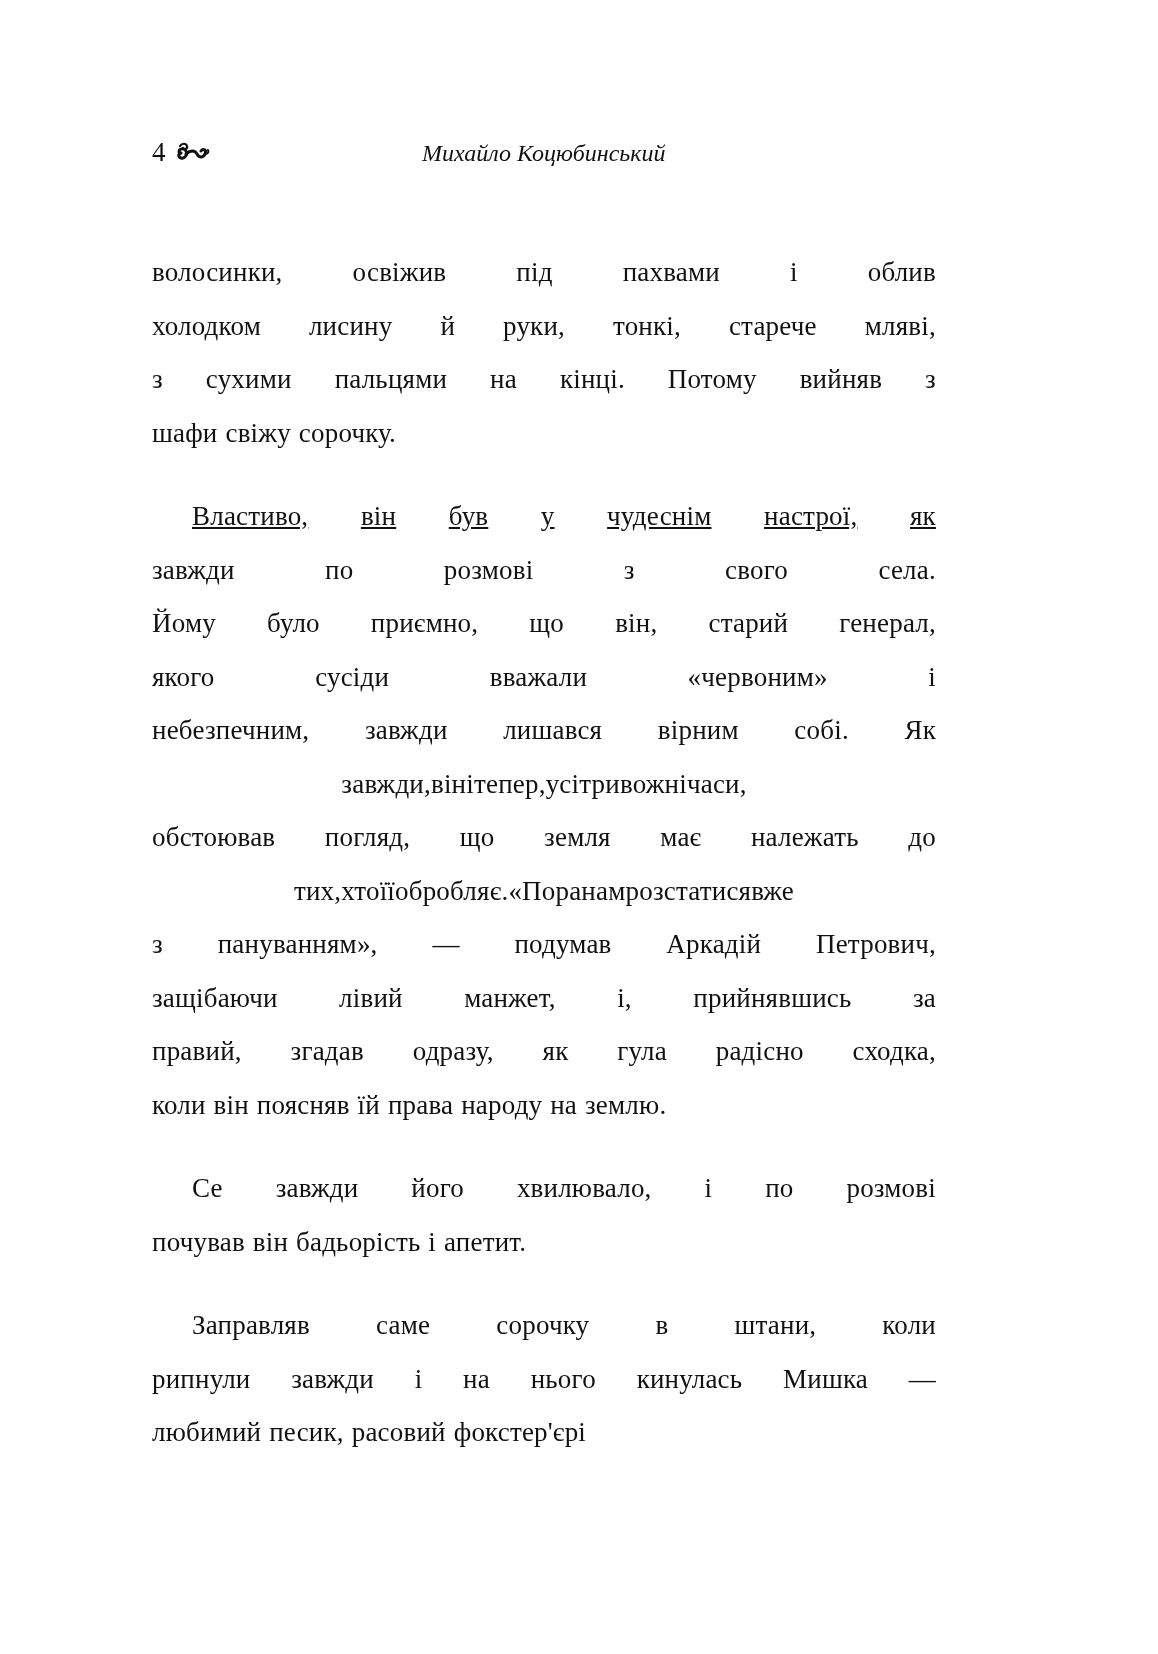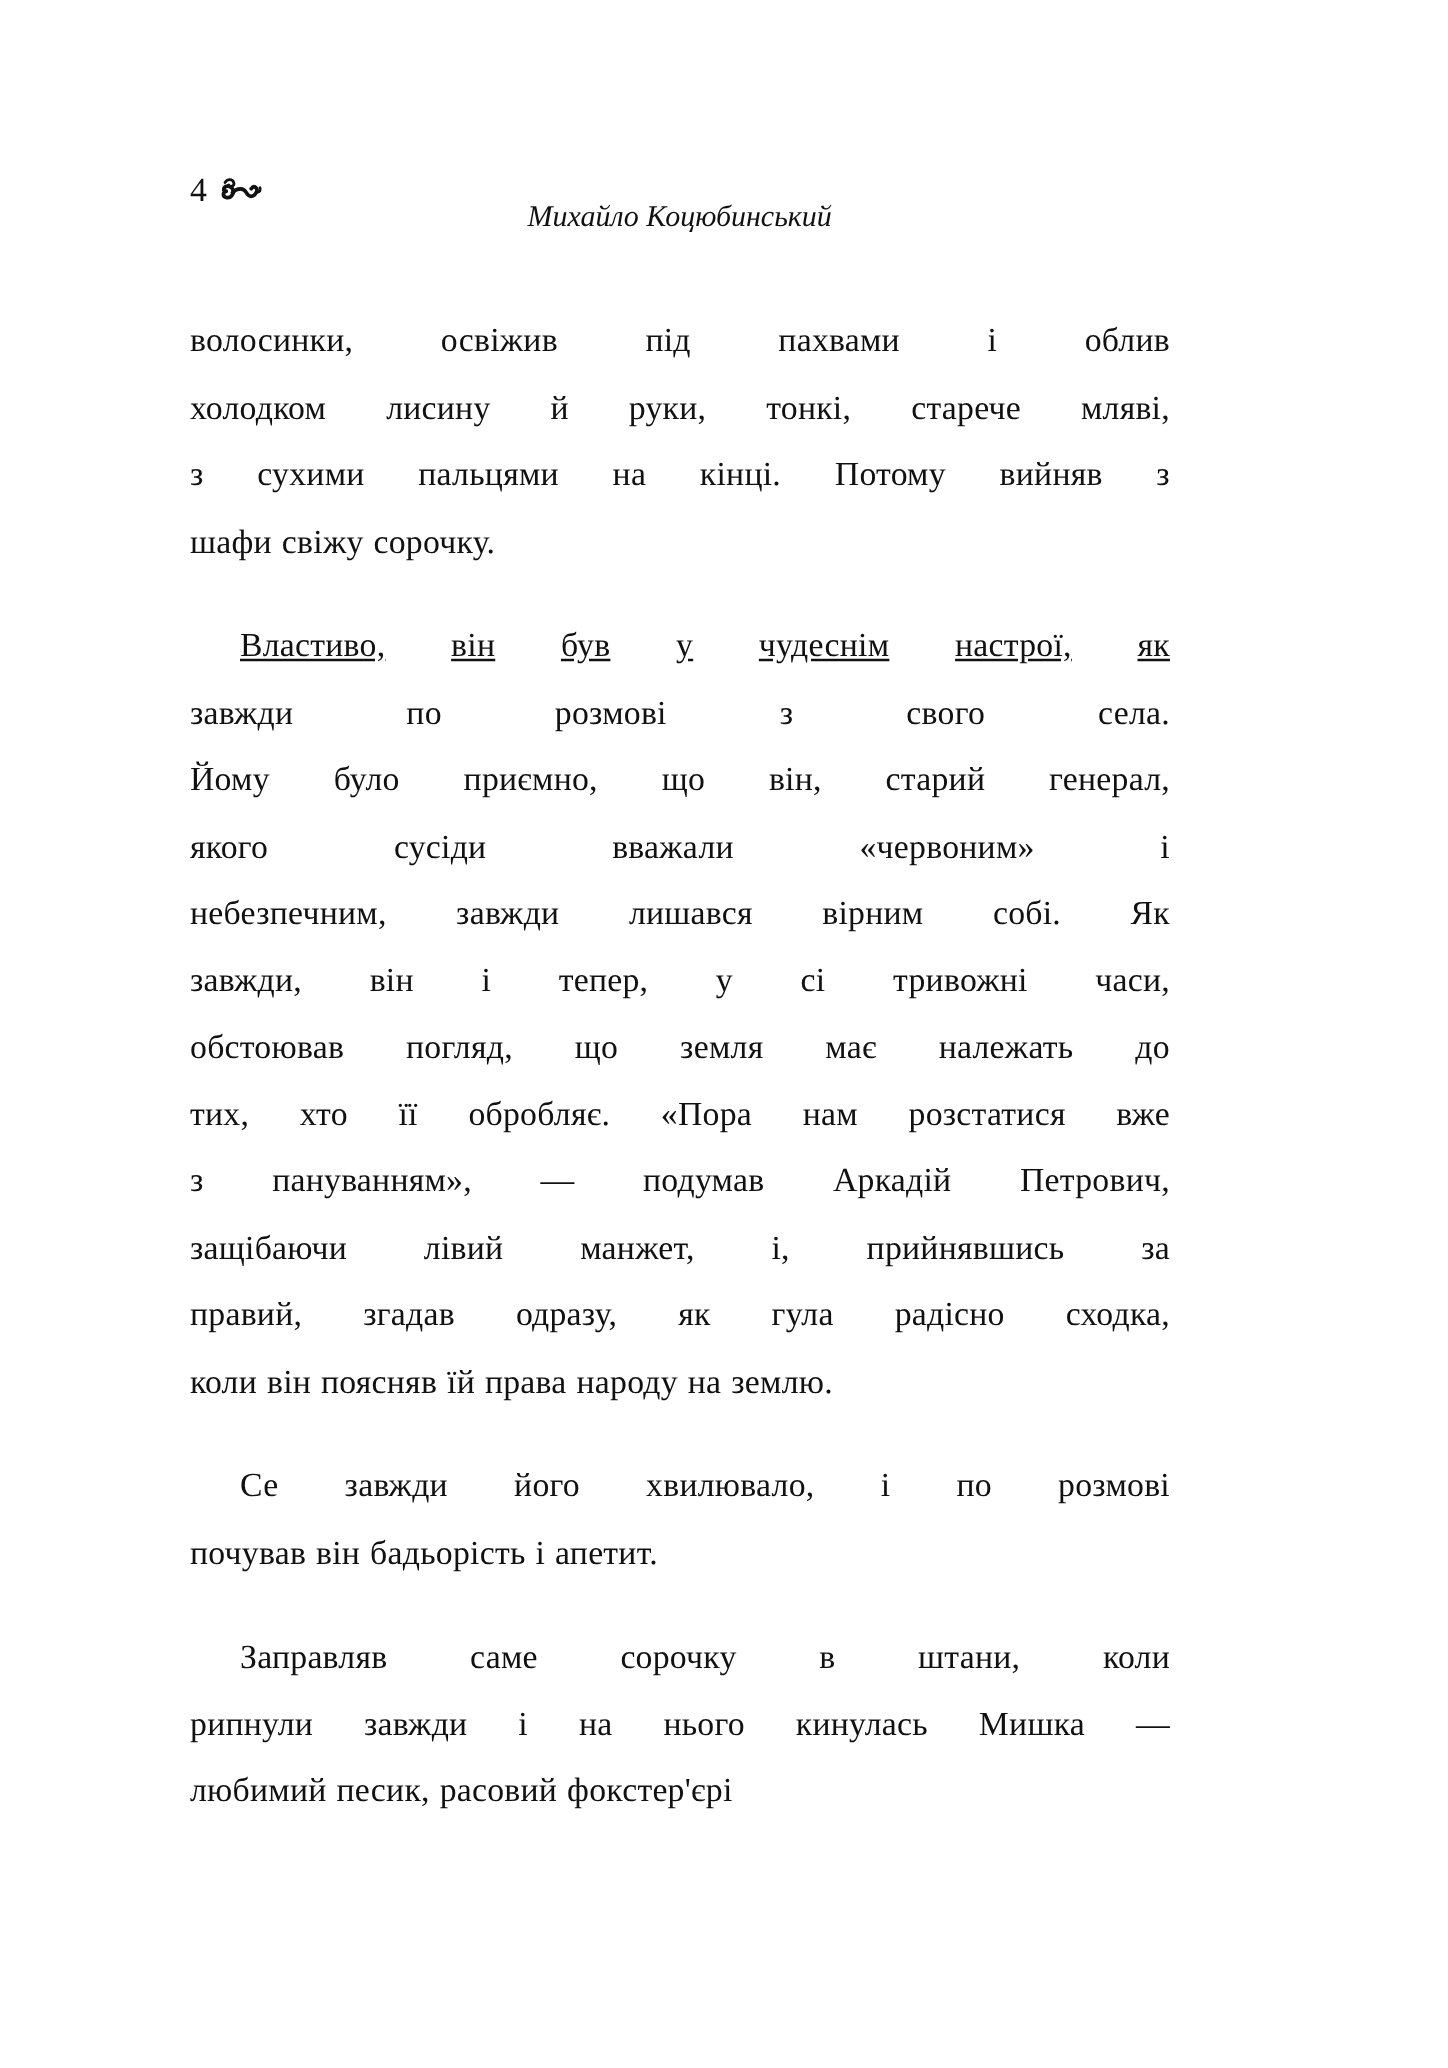--- a/index.html
+++ b/index.html
@@ -46,21 +46,20 @@
     }
     .header-author {
       position: absolute;
       left: 270px;
       top: 2px;
       font-style: italic;
       font-size: 24px;
       line-height: 34px;
       color: #111;
       white-space: nowrap;
-      margin-top: 21px;
     }
     .body-text {
       position: absolute;
       left: 152px;
       top: 246px;
       width: 784px;
     }
     .para {
       margin: 0 0 30px 0;
       font-size: 27px;
@@ -170,40 +169,40 @@
           <span>і</span>
         </span>
       <span class="line" style="white-space: normal; display: flex; justify-content: space-between;">
           <span>небезпечним,</span>
           <span>завжди</span>
           <span>лишався</span>
           <span>вірним</span>
           <span>собі.</span>
           <span>Як</span>
         </span>
-      <span class="line" style="white-space: normal; display: flex; justify-content: space-between;">
+      <span class="line" style="white-space: normal; display: flex; justify-content: center;">
           <span>завжди,</span>
           <span>він</span>
           <span>і</span>
           <span>тепер,</span>
           <span>у</span>
           <span>сі</span>
           <span>тривожні</span>
           <span>часи,</span>
         </span>
       <span class="line" style="white-space: normal; display: flex; justify-content: space-between;">
           <span>обстоював</span>
           <span>погляд,</span>
           <span>що</span>
           <span>земля</span>
           <span>має</span>
           <span>належать</span>
           <span>до</span>
         </span>
-      <span class="line" style="white-space: normal; display: flex; justify-content: space-between;">
+      <span class="line" style="white-space: normal; display: flex; justify-content: center;">
           <span>тих,</span>
           <span>хто</span>
           <span>її</span>
           <span>обробляє.</span>
           <span>«Пора</span>
           <span>нам</span>
           <span>розстатися</span>
           <span>вже</span>
         </span>
       <span class="line" style="white-space: normal; display: flex; justify-content: space-between;">

